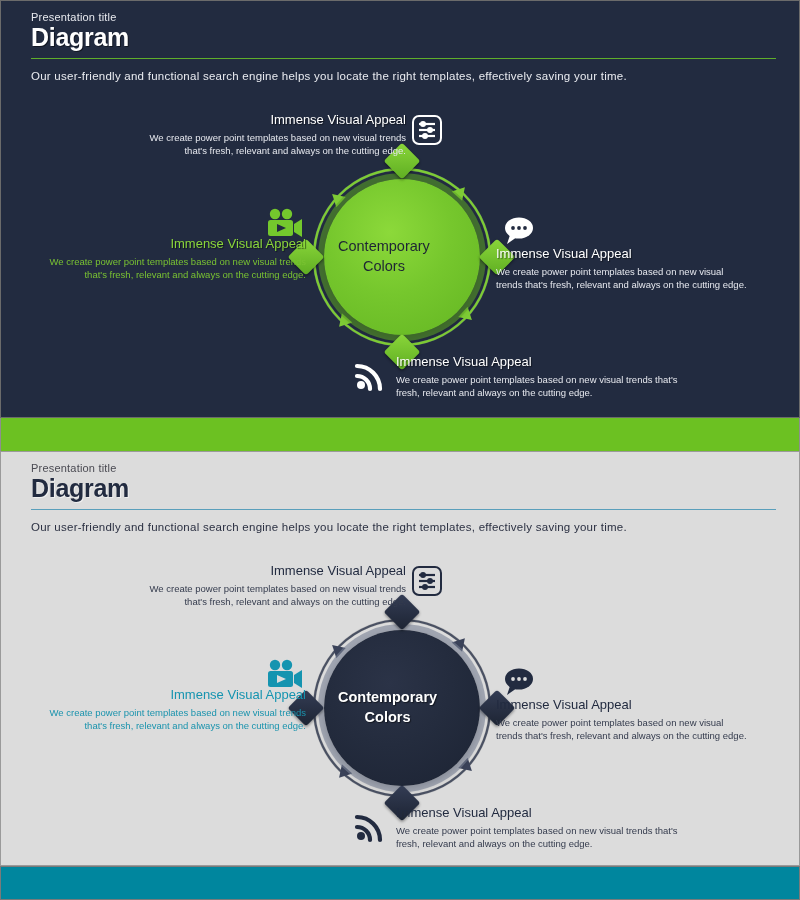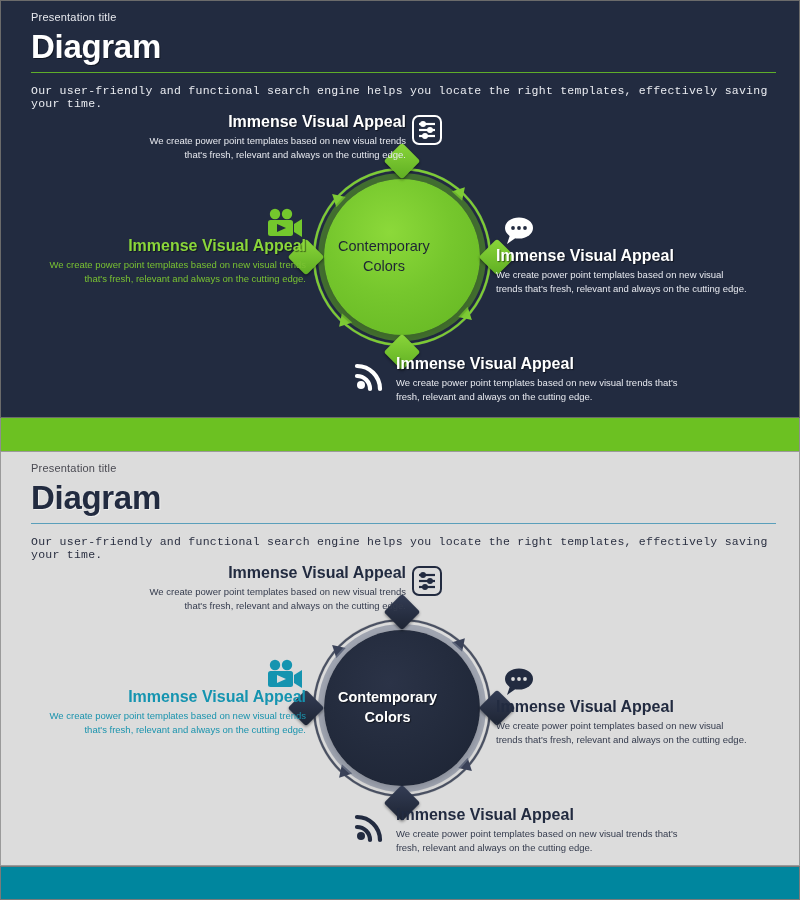--- a/index.html
+++ b/index.html
@@ -14,23 +14,23 @@
   
   .slide{position:absolute;left:0;width:800px;overflow:hidden;}
   .slide-dark{top:0;height:418px;background:#222b40;border:1px solid #6b6b6b;box-sizing:border-box;}
   .green-band{position:absolute;left:0;top:418px;width:800px;height:33px;background:#6cc122;border-left:1px solid #8e8e8e;border-right:1px solid #8e8e8e;box-sizing:border-box;}
   .slide-light{top:451px;height:415px;background:#dcdcdc;border:1px solid #9a9a9a;box-sizing:border-box;}
   .teal-band{position:absolute;left:0;top:866px;width:800px;height:34px;background:#00869e;border:1px solid #7a7a7a;box-sizing:border-box;}
 
   
   .hdr{position:absolute;left:30px;top:10px;width:745px;}
   .hdr .ptitle{font-size:11px;letter-spacing:.2px;}
-  .hdr .htitle{font-size:33px;font-weight:bold;letter-spacing:-.3px;margin-top:5px;line-height:1.15;}
+  .hdr .htitle{font-size:25px;font-weight:bold;letter-spacing:-.3px;line-height:1.15;}
   .hdr .rule{height:1px;margin-top:6px;}
-  .hdr .sub{font-size:11.5px;margin-top:11px;letter-spacing:.25px;font-family:Liberation Mono, monospace;}
+  .hdr .sub{font-size:11.5px;margin-top:11px;letter-spacing:.25px;}
   .dark .ptitle{color:#e8eaef;}
   .dark .htitle{color:#ffffff;text-shadow:1px 1px 0 rgba(0,0,0,.45);}
   .dark .rule{background:#5fae2a;}
   .dark .sub{color:#e9ebf0;}
   .light .ptitle{color:#4a4a52;}
   .light .htitle{color:#222b40;text-shadow:1px 1px 0 rgba(255,255,255,.55);}
   .light .rule{background:#5a9fbb;}
   .light .sub{color:#2b3042;}
 
   
@@ -53,21 +53,21 @@
   .dia{position:absolute;width:26px;height:26px;transform:rotate(45deg);border-radius:3px;}
   .dia.n{left:83px;top:-13px;}
   .dia.s{left:83px;top:178px;}
   .dia.w{left:-13px;top:83px;}
   .dia.e{left:178px;top:83px;}
   .dark .dia{background:linear-gradient(135deg,#8ad63a,#5fae22);box-shadow:1px 1px 3px rgba(0,0,0,.45);}
   .light .dia{background:linear-gradient(135deg,#343d55,#1d2433);box-shadow:1px 1px 3px rgba(0,0,0,.4);}
 
   
   .blk{position:absolute;}
-  .blk .bt{font-size:16px;font-weight:bold;line-height:1.2;}
+  .blk .bt{font-size:13px;font-weight:normal;line-height:1.2;}
   .blk .bb{font-size:9.5px;line-height:1.45;margin-top:3px;}
   .blk.ralign{text-align:right;}
   .blk.lalign{text-align:left;}
 
   .dark .bt-white{color:#ffffff;text-shadow:1px 1px 1px rgba(0,0,0,.5);}
   .dark .bb-white{color:#e6e8ee;}
   .dark .bt-accent{color:#8ad63a;text-shadow:1px 1px 1px rgba(0,0,0,.5);}
   .dark .bb-accent{color:#79c232;}
   .light .bt-white{color:#222b40;}
   .light .bb-white{color:#343b4d;}

